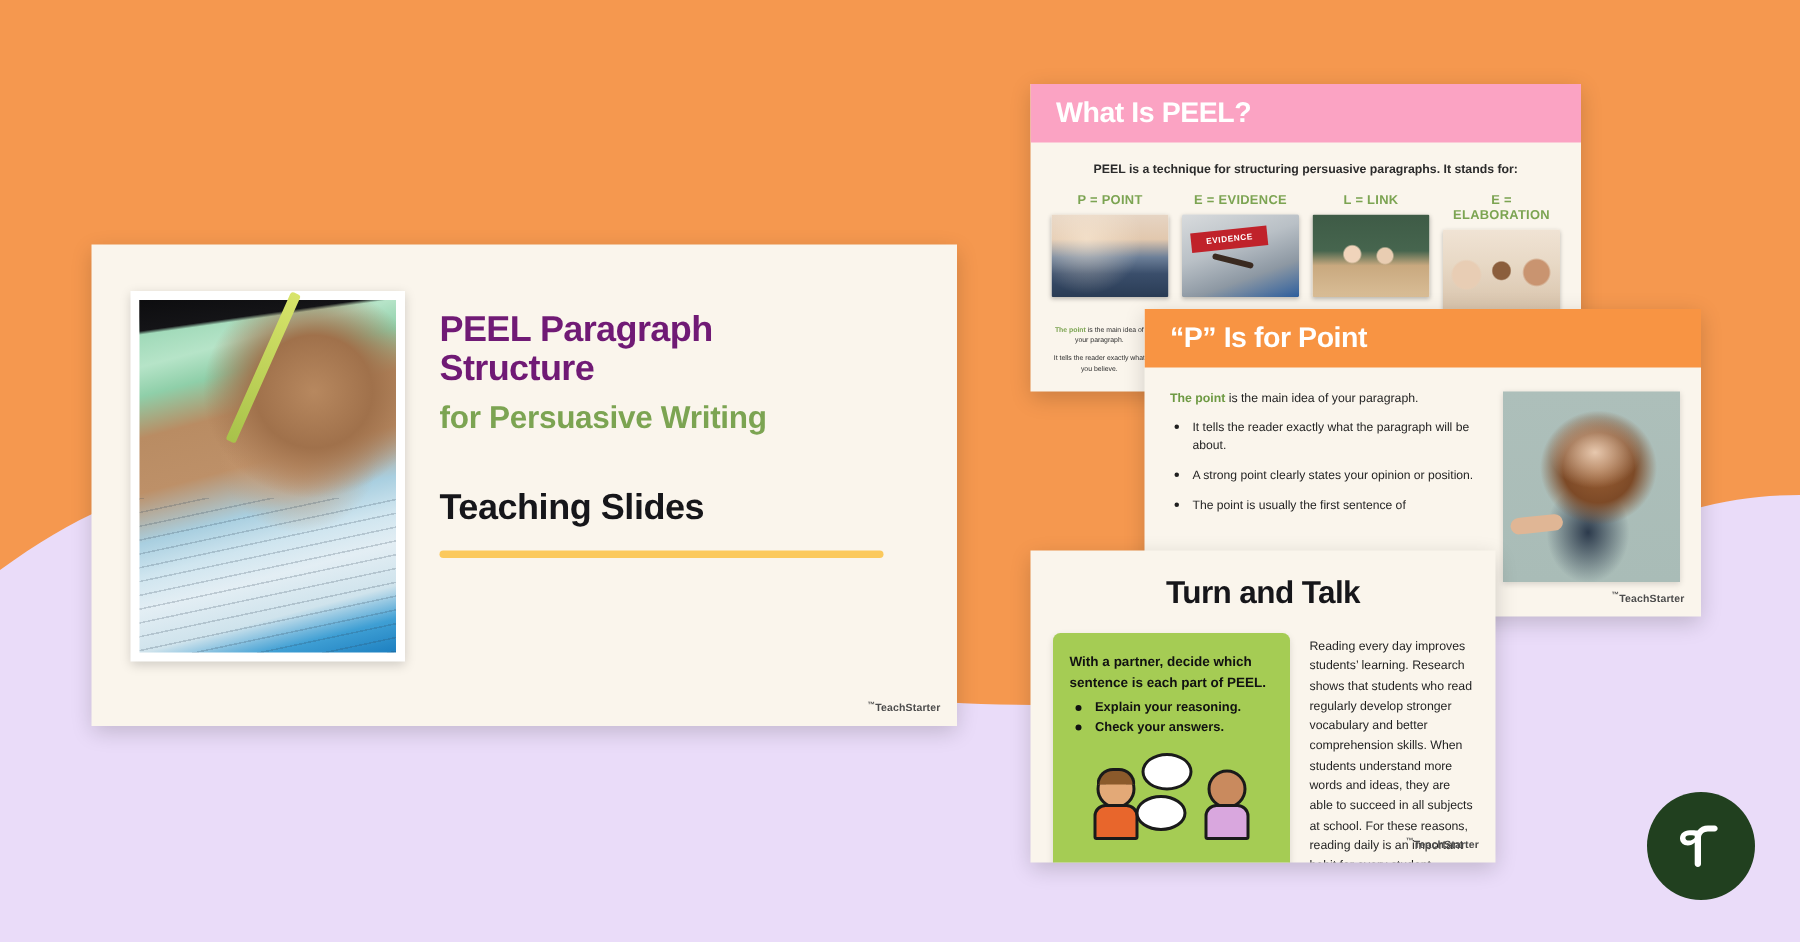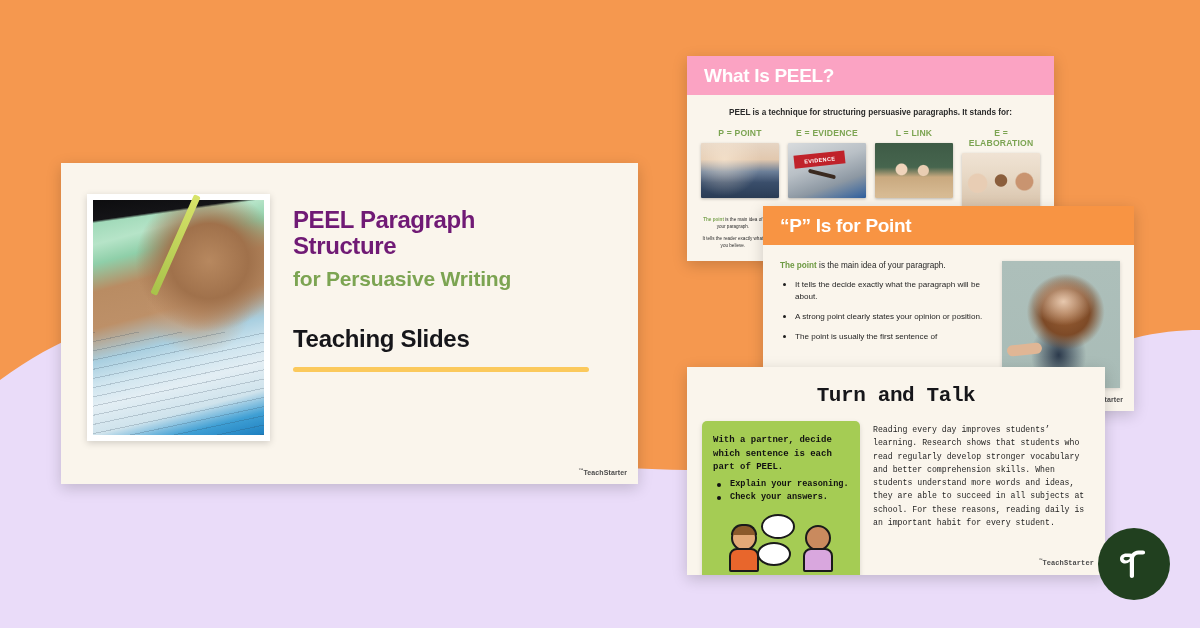--- a/index.html
+++ b/index.html
@@ -271,21 +271,21 @@
     position:absolute; left:4%; bottom:26%;
     width:30%; height:9%;
     background:#e0b695;
     border-radius:6px;
     transform: rotate(-6deg);
   }
 
   
   #slide-turn {
     left: 687px; top: 367px;
-    width: 418px; height: 208px; font-family: Liberation Mono, monospace;
+    width: 310px; height: 208px;
   }
   .tt-title {
     text-align: center;
     font-size: 21px;
     font-weight: 800;
     color: #16161a;
     margin-top: 17px;
     letter-spacing: -0.4px;
   }
   .tt-cols {
@@ -424,21 +424,21 @@
   <div class="slide" id="slide-point">
     <div class="hdr hdr-orange">
       <span class="hdr-txt">“P” Is for Point</span>
     </div>
     <div class="pt-body">
       <div class="pt-text">
         <div class="pt-lead">
           <em>The point</em><span> is the main idea of your paragraph.</span>
         </div>
         <ul class="pt-list">
-          <li>It tells the decide exactly what the paragraph will be about.</li>
+          <li>It tells the reader exactly what the paragraph will be about.</li>
           <li>A strong point clearly states your opinion or position.</li>
           <li>The point is usually the first sentence of</li>
         </ul>
       </div>
       <div class="pt-photo"></div>
     </div>
     <div class="watermark"><sup>™</sup><span>TeachStarter</span></div>
   </div>
 
   <div class="slide" id="slide-turn">

